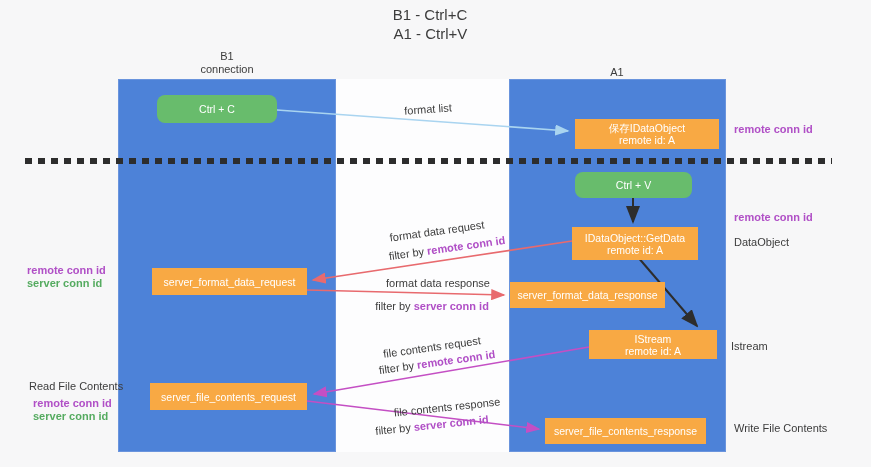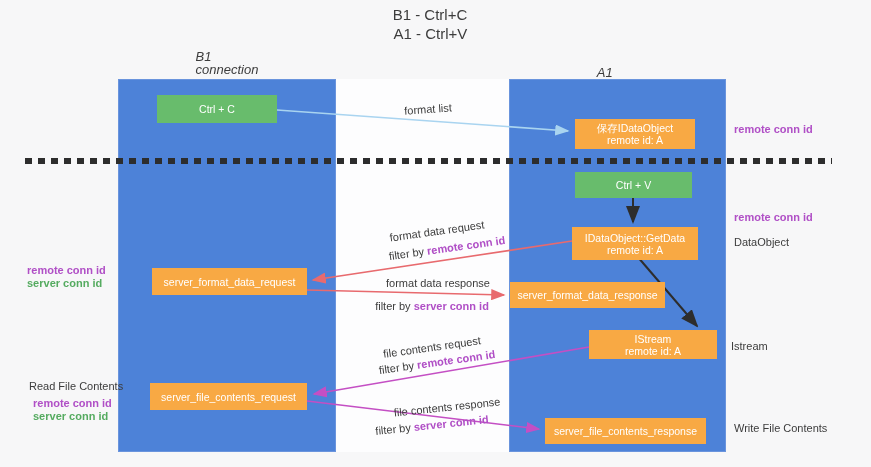--- a/index.html
+++ b/index.html
@@ -9,35 +9,35 @@
     font-family:"Liberation Sans", sans-serif;
     color:#3d3d3d;
   }
   .abs{position:absolute;}
   .title{
     left:430px;top:5px;transform:translateX(-50%);
     text-align:right;font-size:15px;line-height:19px;color:#3c3c3c;
   }
   .lane-header{
     transform:translateX(-50%);
-    font-size:13px;line-height:13px;color:#3c3c3c;font-style:italic;
+    text-align:center;font-size:11px;line-height:13px;color:#3c3c3c;
   }
   .mid-strip{left:336px;top:79px;width:173px;height:373px;background:#fdfdfe;}
   .lane{top:79px;height:373px;background:#4d82d8;border:1px solid #6a94dd;box-sizing:border-box;}
   .lane-left{left:118px;width:218px;}
   .lane-right{left:509px;width:217px;}
   .dashline{
     left:25px;top:158px;width:807px;height:6px;z-index:7;
     background:repeating-linear-gradient(90deg,#2d2d2d 0 7px,transparent 7px 13px);
   }
   .node{
     z-index:6;display:flex;flex-direction:column;align-items:center;justify-content:center;
     color:#ffffff;font-size:10.5px;line-height:12px;text-align:center;box-sizing:border-box;
   }
-  .node-green{background:#68bc6c;}
+  .node-green{background:#68bc6c;border-radius:8px;}
   .node-orange{background:#f8a944;}
   .edge-label{
     z-index:8;white-space:nowrap;font-size:11px;color:#3c3c3c;
     transform:translate(-50%,-50%);
   }
   .side-label{z-index:8;white-space:nowrap;font-size:11px;line-height:13px;}
   .purple{color:#b04fc6;font-weight:bold;}
   .green-text{color:#55ab60;font-weight:bold;}
   .dark{color:#3c3c3c;}
   svg.wires{position:absolute;left:0;top:0;z-index:5;pointer-events:none;}
@@ -86,21 +86,21 @@
   <line x1="572" y1="241" x2="313" y2="280" stroke="#e86a6e" stroke-width="1.6" marker-end="url(#msalmon)"></line>
   <line x1="307" y1="290" x2="504" y2="295" stroke="#e86a6e" stroke-width="1.6" marker-end="url(#msalmon)"></line>
   <line x1="589" y1="347" x2="314" y2="394" stroke="#c44fc4" stroke-width="1.6" marker-end="url(#mmagenta)"></line>
   <line x1="307" y1="401" x2="539" y2="429" stroke="#c44fc4" stroke-width="1.6" marker-end="url(#mmagenta)"></line>
 </svg>
 
 <div class="abs node node-green" style="left:157px;top:95px;width:120px;height:28px;">
   <span>Ctrl + C</span>
 </div>
 
-<div class="abs node node-orange" style="left:575px;top:119px;width:120px;height:30px;">
+<div class="abs node node-orange" style="left:575px;top:119px;width:144px;height:30px;">
   <span>保存IDataObject</span>
   <span>remote id: A</span>
 </div>
 
 <div class="abs node node-green" style="left:575px;top:172px;width:117px;height:26px;">
   <span>Ctrl + V</span>
 </div>
 
 <div class="abs node node-orange" style="left:572px;top:227px;width:126px;height:33px;">
   <span>IDataObject::GetData</span>

